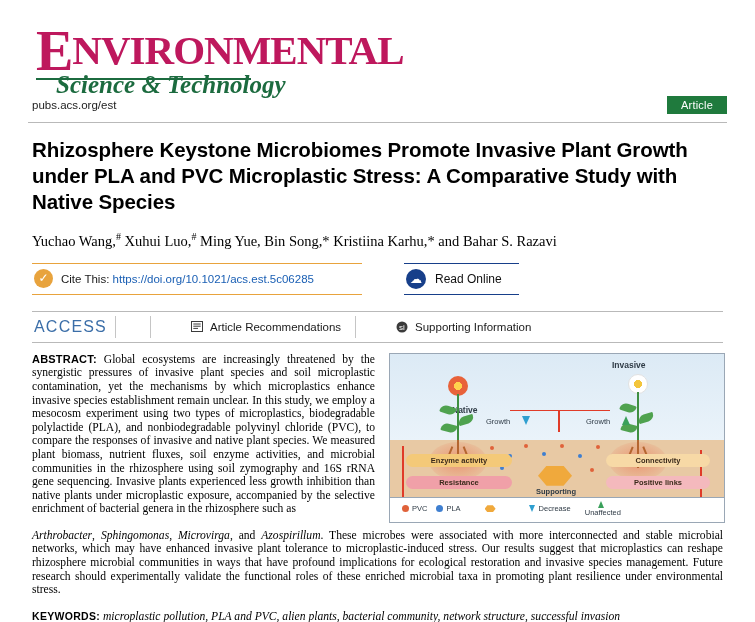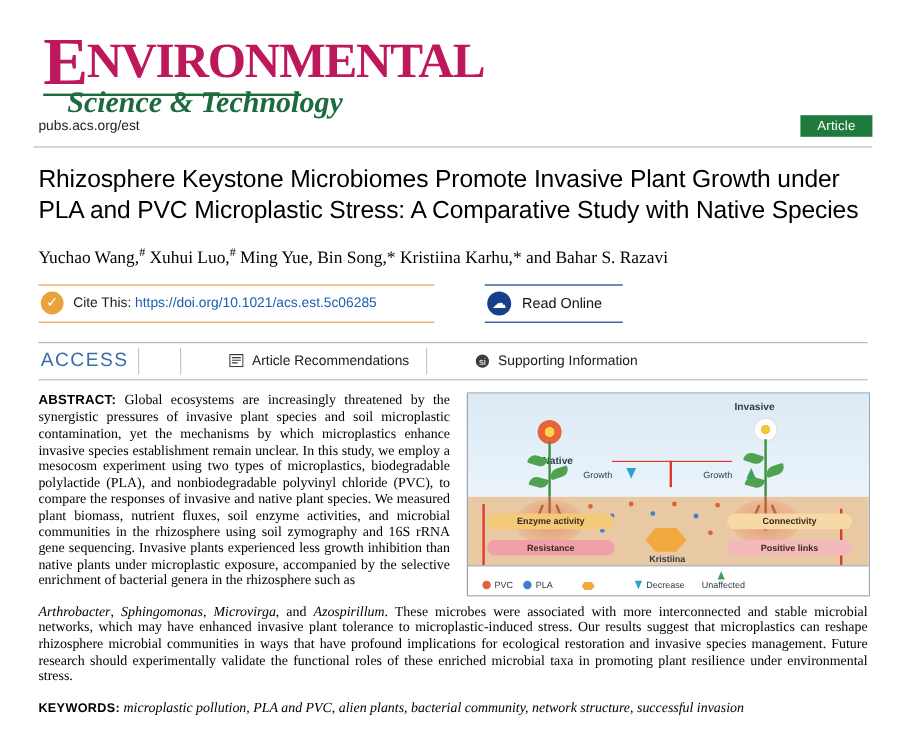--- a/index.html
+++ b/index.html
@@ -96,21 +96,21 @@
   }
   .hr-top {
     height: 1px;
     background: #b9b9b9;
     margin-top: 4px;
   }
 
   
   .title {
     font-family: "Liberation Sans", sans-serif;
-    font-weight: normal;
+    font-weight: bold;
     font-size: 20.5px;
     line-height: 26px;
     color: #000000;
     margin: 14px 4px 0 4px;
     letter-spacing: -0.1px;
   }
 
   
   .authors {
     font-family: "Liberation Serif", serif;
@@ -395,21 +395,21 @@
     width: 4px; height: 4px;
     border-radius: 50%;
   }
   .legend {
     position: absolute;
     bottom: 4px;
     left: 0;
     right: 0;
     height: 18px;
     display: flex;
-    align-items: flex-end;
+    align-items: center;
     font-family: "Liberation Sans", sans-serif;
     font-size: 7.5px;
     color: #2f3b46;
   }
   .legend span.key {
     display: inline-flex;
     align-items: center;
     margin-left: 9px;
   }
   .sw {
@@ -595,21 +595,21 @@
         <div class="redline" style="left:12px; top:150px; width:300px; height:1.5px;"></div>
         <div class="redline" style="left:310px; top:96px; width:1.5px; height:56px;"></div>
 
         <div class="band band-enzyme">Enzyme activity</div>
         <div class="band band-resist">Resistance</div>
         <div class="band band-conn">Connectivity</div>
         <div class="band band-pos">Positive links</div>
 
         <div class="keystone-hex"></div>
         <div class="keystone-txt">
-          <span>Kristiina</span><br>
+          <span>Supporting</span><br>
           <span>keystone taxa</span>
         </div>
 
         <div class="toc-bottom"></div>
         <div class="legend">
           <span class="key" style="margin-left:12px;">
             <i class="sw" style="background:#e0623a;"></i>
               <span>PVC</span>
           </span>
           <span class="key">

